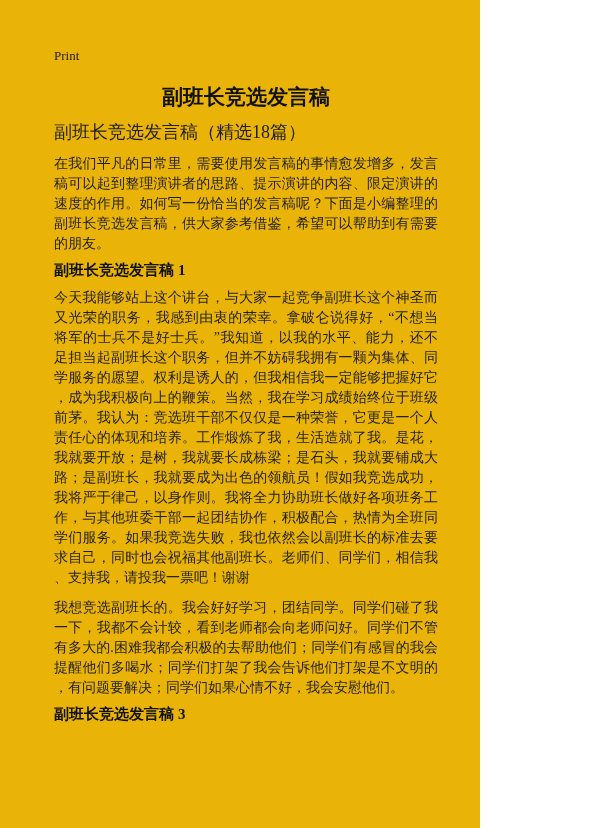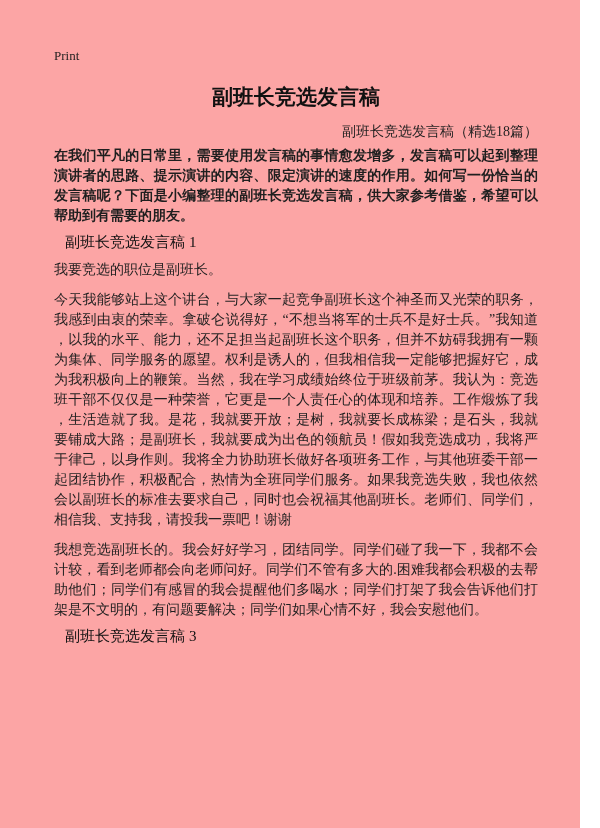--- a/index.html
+++ b/index.html
@@ -5,64 +5,62 @@
   html, body {
     margin: 0;
     padding: 0;
     width: 600px;
     height: 828px;
     background: #ffffff;
     overflow: hidden;
   }
   .page {
     box-sizing: border-box;
-    width: 580px;
+    width: 480px;
     height: 828px;
     padding: 48px 42px 0 54px;
-    background: #fca5a5;
+    background: #eab308;
     color: #1f1f1f;
     font-family: "Liberation Serif", "DejaVu Serif", serif;
   }
   .print-link {
     font-size: 13px;
     line-height: 16px;
     color: #1f1f1f;
     cursor: pointer;
   }
   .title {
     margin: 20px 0 0 0;
     font-size: 21px;
     line-height: 26px;
     font-weight: bold;
     text-align: center;
     color: #111111;
   }
   .subtitle {
     margin: 12px 0 0 0;
-    font-size: 14px;
+    font-size: 18px;
     line-height: 20px;
-    text-align: right;
   }
   .para {
     margin: 10px 0 0 0;
     font-size: 14px;
     line-height: 20px;
     text-align: justify;
     word-break: break-all;
     line-break: anywhere;
   }
   .intro {
-    margin-top: 4px;
-    font-weight: bold;
+    margin-top: 12px;
   }
   .heading {
-    margin: 8px 0 0 11px;
+    margin: 8px 0 0 0;
     font-size: 15px;
     line-height: 16px;
-    font-weight: normal;
+    font-weight: bold;
     color: #111111;
   }
   .heading .hnum {
     margin-left: 4px;
   }
 </style>
 </head>
 <body>
 
 <div class="page">
@@ -72,21 +70,20 @@
   <h1 class="title">副班长竞选发言稿</h1>
 
   <p class="subtitle">副班长竞选发言稿（精选18篇）</p>
 
   <p class="para intro">在我们平凡的日常里，需要使用发言稿的事情愈发增多，发言稿可以起到整理演讲者的思路、提示演讲的内容、限定演讲的速度的作用。如何写一份恰当的发言稿呢？下面是小编整理的副班长竞选发言稿，供大家参考借鉴，希望可以帮助到有需要的朋友。</p>
 
   <h2 class="heading"><span>副班长竞选发言稿</span><span class="hnum">1</span></h2>
 
 
 
-  <p class="para">我要竞选的职位是副班长。</p>
 
   <p class="para">今天我能够站上这个讲台，与大家一起竞争副班长这个神圣而又光荣的职务，我感到由衷的荣幸。拿破仑说得好，“不想当将军的士兵不是好士兵。”我知道，以我的水平、能力，还不足担当起副班长这个职务，但并不妨碍我拥有一颗为集体、同学服务的愿望。权利是诱人的，但我相信我一定能够把握好它，成为我积极向上的鞭策。当然，我在学习成绩始终位于班级前茅。我认为：竞选班干部不仅仅是一种荣誉，它更是一个人责任心的体现和培养。工作煅炼了我，生活造就了我。是花，我就要开放；是树，我就要长成栋梁；是石头，我就要铺成大路；是副班长，我就要成为出色的领航员！假如我竞选成功，我将严于律己，以身作则。我将全力协助班长做好各项班务工作，与其他班委干部一起团结协作，积极配合，热情为全班同学们服务。如果我竞选失败，我也依然会以副班长的标准去要求自己，同时也会祝福其他副班长。老师们、同学们，相信我、支持我，请投我一票吧！谢谢</p>
 
 
 
   <p class="para">我想竞选副班长的。我会好好学习，团结同学。同学们碰了我一下，我都不会计较，看到老师都会向老师问好。同学们不管有多大的.困难我都会积极的去帮助他们；同学们有感冒的我会提醒他们多喝水；同学们打架了我会告诉他们打架是不文明的，有问题要解决；同学们如果心情不好，我会安慰他们。</p>
 
 
   <h2 class="heading"><span>副班长竞选发言稿</span><span class="hnum">3</span></h2>
 

